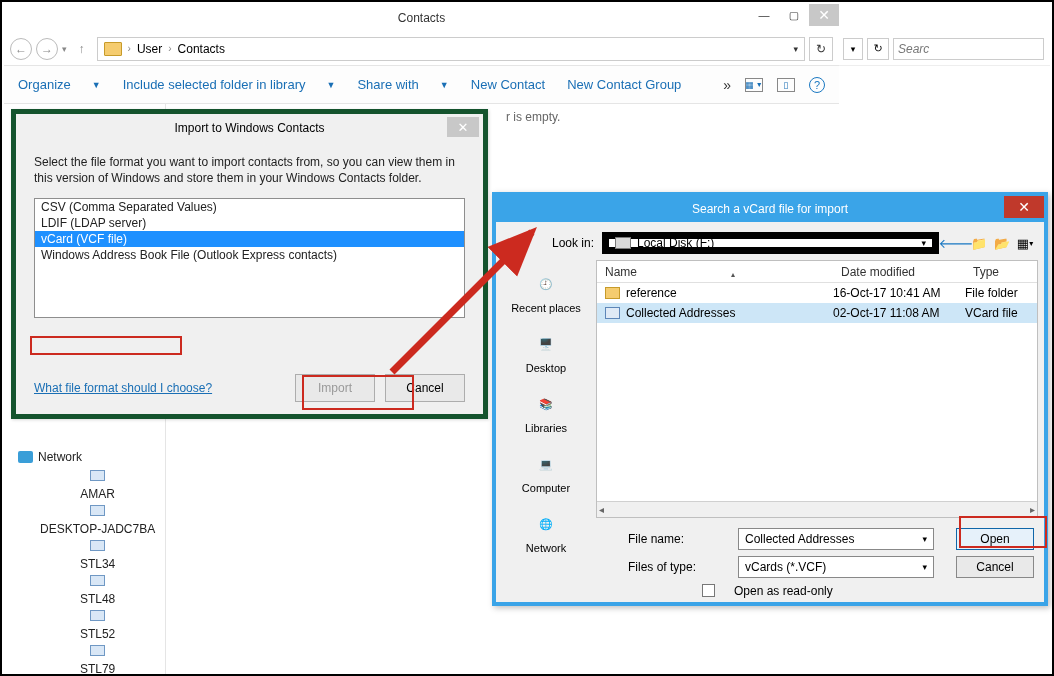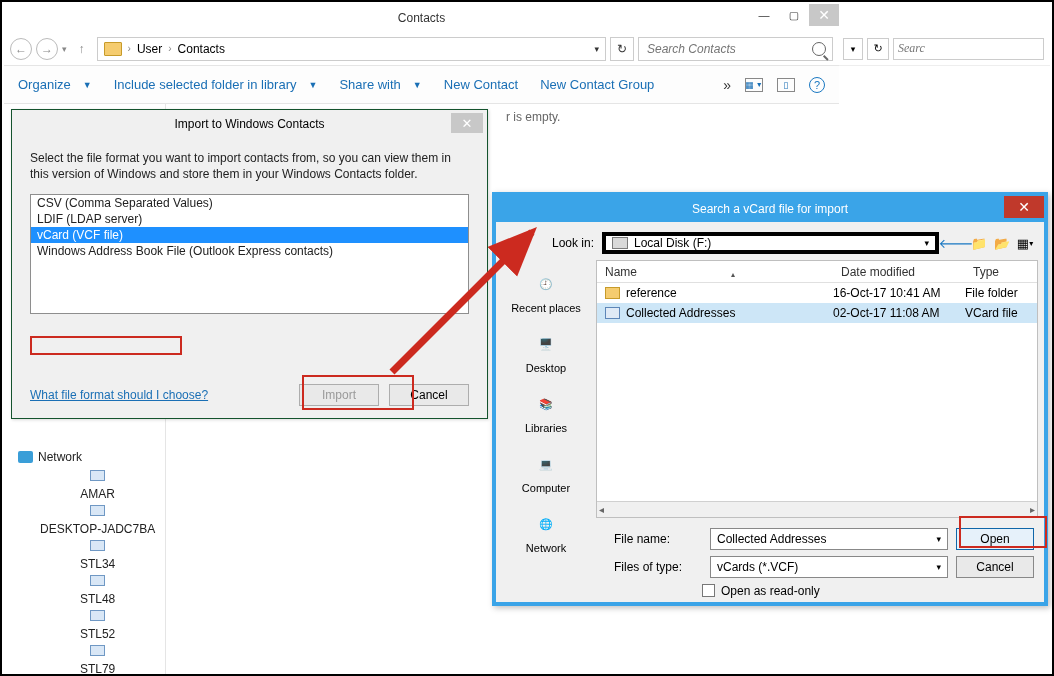--- a/index.html
+++ b/index.html
@@ -39,68 +39,68 @@
     padding: 0 6px; font-size: 12px; color: #777; font-style: italic; gap: 6px;
   }
   .search-box input { border: none; flex:1; font-size:12px; outline:none; font-style: italic; color:#777; }
   .mag { width: 14px; height: 14px; border: 1.5px solid #666; border-radius: 50%; position: relative; margin-left:auto;}
   .mag::after { content: ""; position: absolute; right: -4px; bottom: -4px; width: 6px; height: 1.5px; background: #666; transform: rotate(45deg); }
 
   .toolbar {
     height: 38px; display: flex; align-items: center; gap: 22px; padding: 0 14px;
     font-size: 13px; color: #1a6fb5; border-bottom: 1px solid #e5e5e5; background:#fdfdfd;
   }
-  .toolbar .item { display: flex; align-items: center; gap: 12px; cursor: default; }
+  .toolbar .item { display: flex; align-items: center; gap: 21px; cursor: default; }
   .toolbar .caret { font-size: 9px; color: #1a6fb5; }
   .toolbar .rt { margin-left: auto; display: flex; gap: 14px; align-items: center; }
   .mini-ico { width: 18px; height: 14px; border: 1px solid #888; display: flex; align-items:center; justify-content:center; font-size:9px; }
   .help { width:16px; height:16px; border:1.5px solid #1a78c2; border-radius:50%; color:#1a78c2; font-size:11px; display:flex; align-items:center; justify-content:center; }
 
   .content-area { position:absolute; top:100px; left:0; right:0; bottom:0; display:flex; }
   .left-pane { width:162px; border-right:1px solid #e5e5e5; font-size:12px; }
   .right-pane { flex:1; padding:6px 10px; font-size:12px; color:#666; }
 
   .net-list { position:absolute; top:446px; left:14px; font-size:12px; color:#222; }
   .net-list .hdr { display:flex; align-items:center; gap:5px; margin-bottom:4px; }
   .net-ico { width:15px; height:12px; background:#3a9ed8; border-radius:2px; position:relative; }
   .net-list .row { padding:2px 0 2px 22px; display:flex; align-items:center; gap:6px;flex-direction:column; }
   .pc-ico { width:15px; height:11px; background:#d9e7f6; border:1px solid #6f98c4; }
 
   
   .dlg-import {
     position:absolute; left:9px; top:107px; width:477px; height:310px;
-    background:#f0f0f0; border:1px solid #14532d; z-index:2; box-shadow:1px 1px 3px rgba(0,0,0,.15);
+    background:#f0f0f0; border:5px solid #14532d; z-index:2; box-shadow:1px 1px 3px rgba(0,0,0,.15);
   }
   .dlg-import .hdr { height:28px; background:#f0f0f0; position:relative; display:flex; align-items:center; justify-content:center; font-size:12px; }
   .dlg-import .hdr .close { position:absolute; right:4px; top:3px; width:32px; height:20px; background:#c8c8c8; color:#fff; display:flex; align-items:center; justify-content:center; font-size:13px; }
   .dlg-import .body { padding:12px 18px; font-size:12px; color:#222; }
   .dlg-import .instr { line-height:1.35; }
   .fmt-list { margin-top:12px; height:120px; border:1px solid #8e8e8e; background:#fff; overflow:hidden; }
   .fmt-list .opt { padding:1px 6px; }
   .fmt-list .opt.sel { background:#1e90ff; color:#fff; }
   .dlg-import .footer { position:absolute; bottom:12px; left:18px; right:18px; display:flex; align-items:center; }
   .link { color:#1a6fb5; text-decoration:underline; font-size:12px; }
-  .btn-std { width:80px; height:22px; border:1px solid #adadad; background:#e9e9e9; font-size:12px; display:flex; align-items:center; justify-content:center; }
+  .btn-std { width:80px; height:28px; border:1px solid #adadad; background:#e9e9e9; font-size:12px; display:flex; align-items:center; justify-content:center; }
   .btn-std.disabled { color:#9a9a9a; }
 
   
   .hl { position:absolute; border:2px solid #cc2a1f; pointer-events:none; z-index:5; }
 
   
   .arrow { position:absolute; z-index:5; pointer-events:none; }
 
   
   .dlg-open {
     position:absolute; left:490px; top:190px; width:556px; height:414px;
     border:4px solid #3aa4e8; background:#f0f0f0; z-index:3; box-shadow:2px 2px 6px rgba(0,0,0,.25);
   }
   .dlg-open .tbar { height:26px; background:#3aa4e8; color:#fff; display:flex; align-items:center; justify-content:center; font-size:12px; position:relative; }
   .dlg-open .tbar .close { position:absolute; right:0; top:0; width:40px; height:22px; background:#c0392b; color:#fff; display:flex; align-items:center; justify-content:center; font-size:14px; }
   .dlg-open .row1 { display:flex; align-items:center; padding:10px 10px 6px 10px; gap:8px; font-size:12px; }
-  .dlg-open .lookin-sel { flex:1; height:22px; border:4px solid #000000; background:#fff; display:flex; align-items:center; padding:0 6px; gap:6px; }
+  .dlg-open .lookin-sel { flex:1; height:22px; border:7px solid #000000; background:#fff; display:flex; align-items:center; padding:0 6px; gap:6px; }
   .disk-ico { width:16px; height:12px; background:#d9d9d9; border:1px solid #7a7a7a; }
   .tiny-caret { margin-left:auto; font-size:9px; }
   .dlg-open .toolbar-icons { display:flex; gap:5px; }
   .toolbar-icons .ic { width:18px; height:18px; display:flex; align-items:center; justify-content:center; font-size:13px; }
 
   .dlg-open .main { display:flex; height:258px; }
   .places { width:100px; background:#f0f0f0; padding:4px 0; font-size:11px; text-align:center; }
   .places .p { padding:4px 0 10px; }
   .places .p .ic { width:40px; height:32px; margin:0 auto 2px; display:flex; align-items:center; justify-content:center; }
   .listpane { flex:1; background:#fff; border:1px solid #bfbfbf; margin:0 6px 0 0; font-size:12px; position:relative; }
@@ -113,36 +113,36 @@
   .listpane .frow.sel { background:#cde6f7; }
   .listpane .frow .c-name { padding-left:8px; gap:6px; }
   .sort-caret { font-size:8px; color:#555; }
   .fico { width:15px; height:12px; }
   .fico.folder { background:#f5cc6f; border:1px solid #c79b2a; }
   .fico.vcard { background:#dfeaf6; border:1px solid #5d86b8; }
   .fico.shortcut { background:#d9d9d9; border:1px solid #7a7a7a; }
   .hscroll { position:absolute; bottom:0; left:0; right:0; height:16px; background:#f0f0f0; border-top:1px solid #d0d0d0; display:flex; justify-content:space-between; align-items:center; padding:0 2px; font-size:10px; color:#666; }
 
   .dlg-open .bottom { padding:4px 10px 10px; font-size:12px; }
-  .dlg-open .brow { display:flex; align-items:center; margin-top:6px; gap:8px; }
+  .dlg-open .brow { display:flex; align-items:center; margin-top:6px; gap:22px; }
   .actually-lbl { width:88px; }
   .selbox { flex:1; height:22px; border:1px solid #888; background:#fff; display:flex; align-items:center; padding:0 6px; }
   .selbox .tiny-caret { margin-left:auto; }
   .btn-open, .btn-cancel { width:78px; height:22px; border:1px solid #888; background:#e9e9e9; display:flex; align-items:center; justify-content:center; font-size:12px; }
   .btn-open { border:1px solid #1066a8; background:#e6f1fa; }
-  .chk-row { display:flex; align-items:flex-start; gap:6px; margin-top:6px; padding-left:196px; }
+  .chk-row { display:flex; align-items:flex-start; gap:19px; margin-top:6px; padding-left:196px; }
   .chk { width:13px; height:13px; border:1px solid #777; background:#fff; }
 
   
   .right-sliver { position:absolute; right:2px; top:2px; width:213px; height:670px; background:#fff; }
   .right-sliver .row1 { height:28px; }
   .right-sliver .row2 { height:34px; display:flex; align-items:center; gap:4px; padding:0 6px; border-bottom:1px solid #eee;}
   .right-sliver .row2 .drop { border:1px solid #ccc; height:22px; width:20px; display:flex; align-items:center; justify-content:center; font-size:9px; }
   .right-sliver .row2 .refresh2 { border:1px solid #ccc; height:22px; width:22px; display:flex; align-items:center; justify-content:center; font-size:11px; }
-  .right-sliver .row2 .sbox { border:1px solid #ccc; height:22px; flex:1; font-size:12px; color:#777; display:flex; align-items:center; padding:0 4px; font-style: italic; font-family: Liberation Serif, serif;}
+  .right-sliver .row2 .sbox { border:1px solid #ccc; height:22px; flex:1; font-size:12px; color:#777; display:flex; align-items:center; padding:0 4px; font-style: italic;}
 
 </style>
 </head>
 <body>
 
 <div class="right-sliver">
   <div class="row1"></div>
   <div class="row2">
     <div class="drop">▾</div>
     <div class="refresh2">↻</div>
@@ -167,24 +167,20 @@
     <div class="nav-circle" style="border:none;">↑</div>
     <div class="addr-box">
       <div class="folder-ico"></div>
       <span class="sep">›</span>
       <span>User</span>
       <span class="sep">›</span>
       <span>Contacts</span>
       <span class="drop">▾</span>
     </div>
     <div class="refresh">↻</div>
-    <div class="search-box">
-      <input placeholder="Search Contacts" style="">
-      <div class="mag"></div>
-    </div>
   </div>
 
   <div class="toolbar">
     <div class="item">
         <span>Organize</span>
         <span class="caret">▼</span>
       </div>
     <div class="item">
         <span>Include selected folder in library</span>
         <span class="caret">▼</span>

